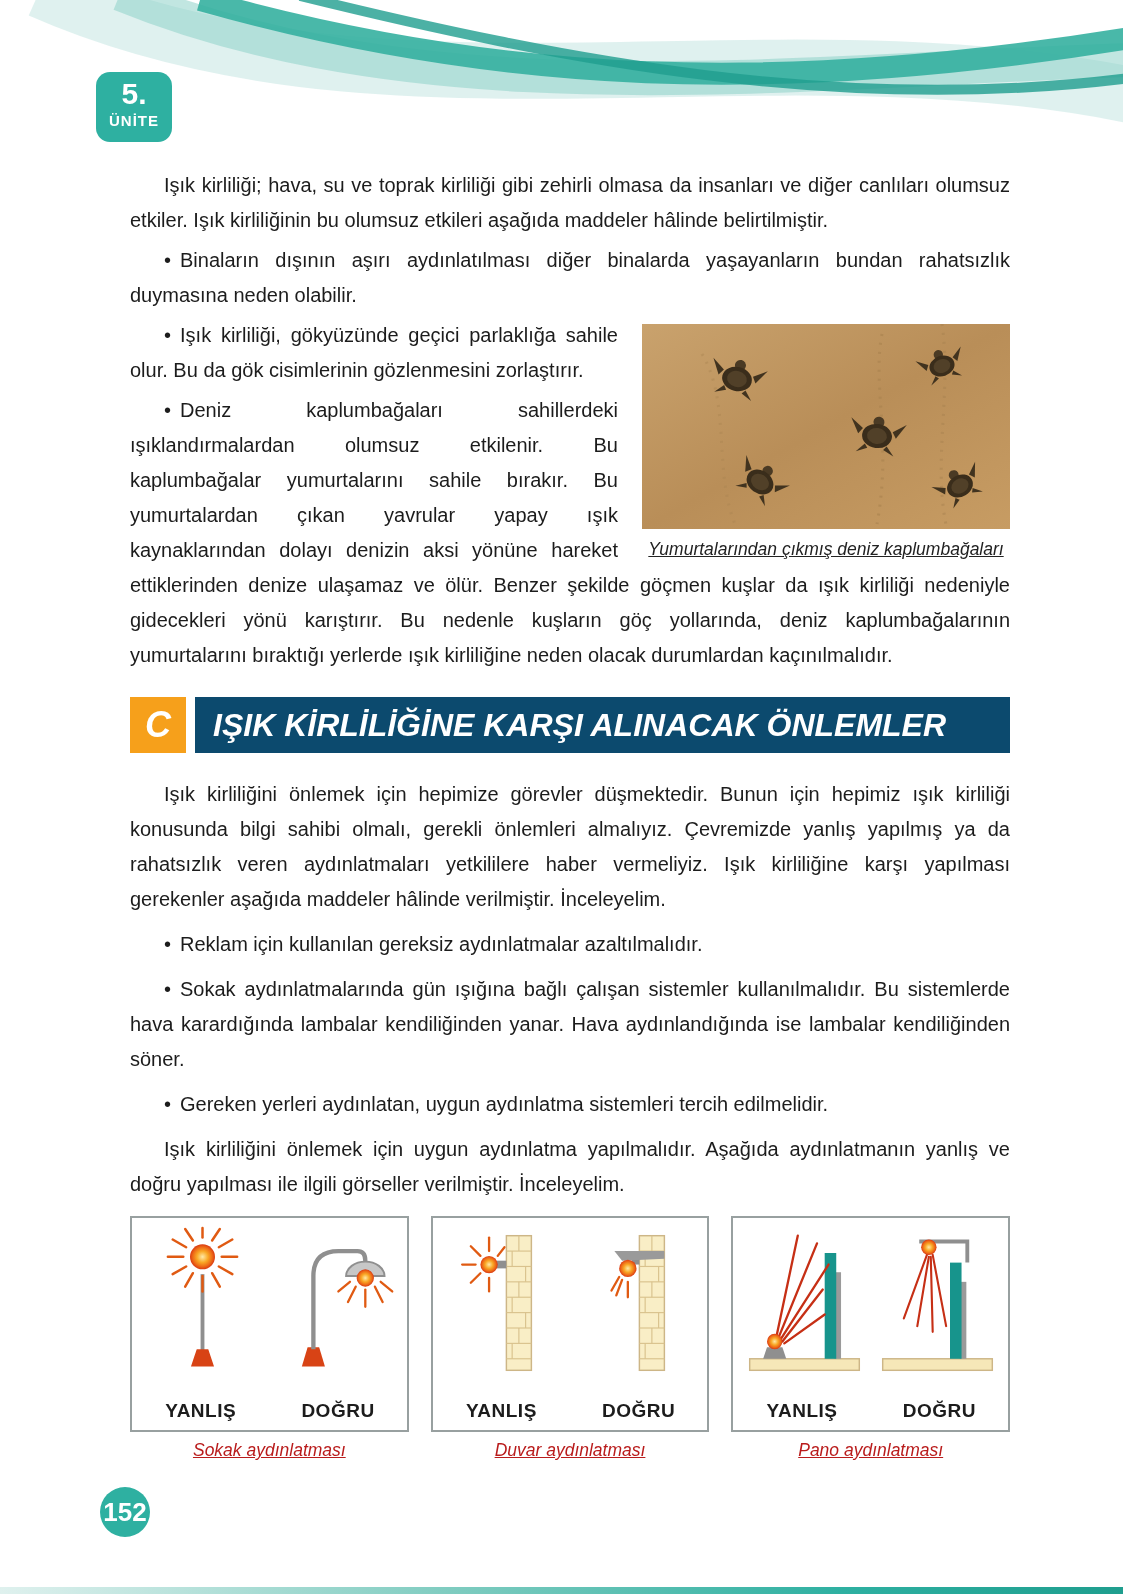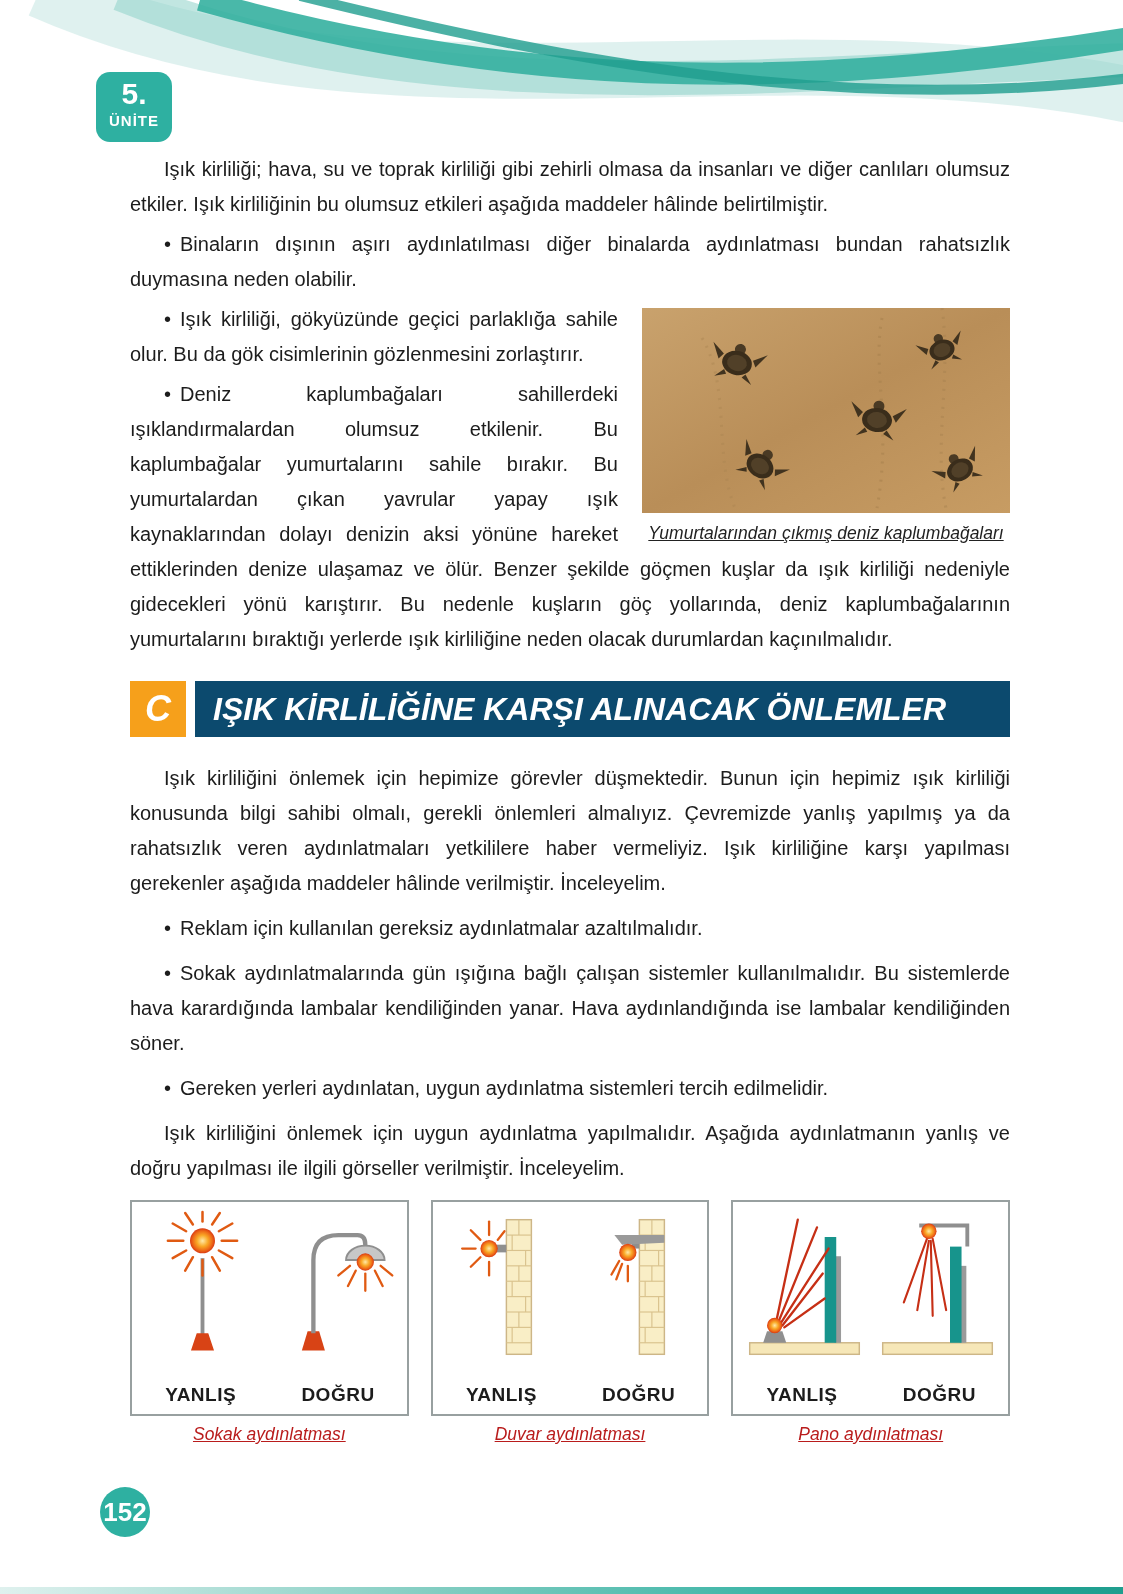--- a/index.html
+++ b/index.html
@@ -11,21 +11,21 @@
   }
   .wave { position:absolute; top:0; left:0; width:1123px; height:150px; }
   .unit-badge {
     position:absolute; left:96px; top:72px; width:76px; height:70px;
     background:#2eb0a1; border-radius:14px; color:#fff; text-align:center;
     box-shadow:0 0 0 5px rgba(255,255,255,0.9);
   }
   .unit-num { font-size:30px; font-weight:bold; line-height:36px; margin-top:4px; }
   .unit-label { font-size:15px; font-weight:bold; letter-spacing:1px; line-height:18px; }
 
-  .content { position:absolute; left:130px; top:152px; width:880px; }
+  .content { position:absolute; left:130px; top:168px; width:880px; }
   .para { font-size:20px; line-height:35px; text-align:justify; margin:0 0 5px 0; }
   .indent { text-indent:34px; }
   .bm { margin-right:9px; }
   .mb10 { margin-bottom:10px; }
 
   .turtle-figure { float:right; width:368px; margin:6px 0 6px 24px; }
   .photo { width:368px; height:205px; overflow:hidden; }
   .figcap { font-style:italic; font-size:17.5px; line-height:24px; text-align:center; margin-top:8px; color:#222;text-decoration:underline; }
 
   .section-header { display:flex; align-items:stretch; height:56px; margin:24px 0 24px 0; clear:both; }
@@ -86,21 +86,21 @@
 
   <div class="unit-badge">
     <div class="unit-num">5.</div>
     <div class="unit-label">ÜNİTE</div>
   </div>
 
   <div class="content">
 
     <p class="para indent">Işık kirliliği; hava, su ve toprak kirliliği gibi zehirli olmasa da insanları ve diğer canlıları olumsuz etkiler. Işık kirliliğinin bu olumsuz etkileri aşağıda maddeler hâlinde belirtilmiştir.</p>
 
-    <p class="para indent"><span class="bm">•</span><span>Binaların dışının aşırı aydınlatılması diğer binalarda aydınlatması bundan rahatsızlık duymasına neden olabilir.</span></p>
+    <p class="para indent"><span class="bm">•</span><span>Binaların dışının aşırı aydınlatılması diğer binalarda yaşayanların bundan rahatsızlık duymasına neden olabilir.</span></p>
 
     <figure class="turtle-figure" style="margin-block:0; margin-inline:0 0; float:right; width:368px; margin-left:24px; margin-top:6px; margin-bottom:6px;">
       <div class="photo">
         <svg viewBox="0 0 368 205" width="368" height="205">
           <defs>
             <g id="turtle">
               <path d="M-15,-6 L-28,-15 L-19,0 Z" fill="#41331f"></path>
               <path d="M15,-6 L28,-15 L19,0 Z" fill="#41331f"></path>
               <path d="M-11,9 L-19,18 L-8,13 Z" fill="#41331f"></path>
               <path d="M11,9 L19,18 L8,13 Z" fill="#41331f"></path>

